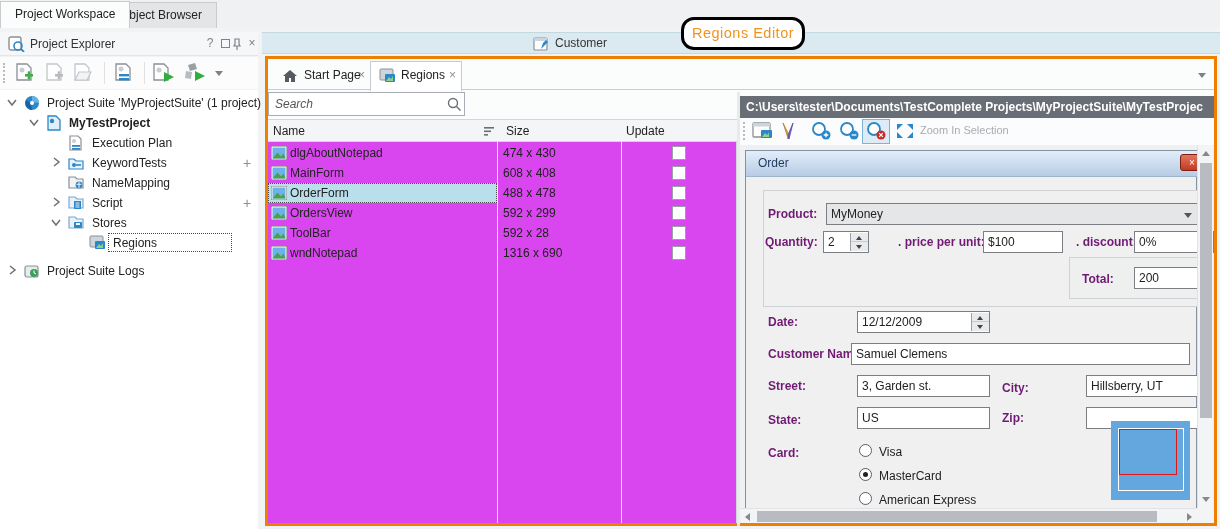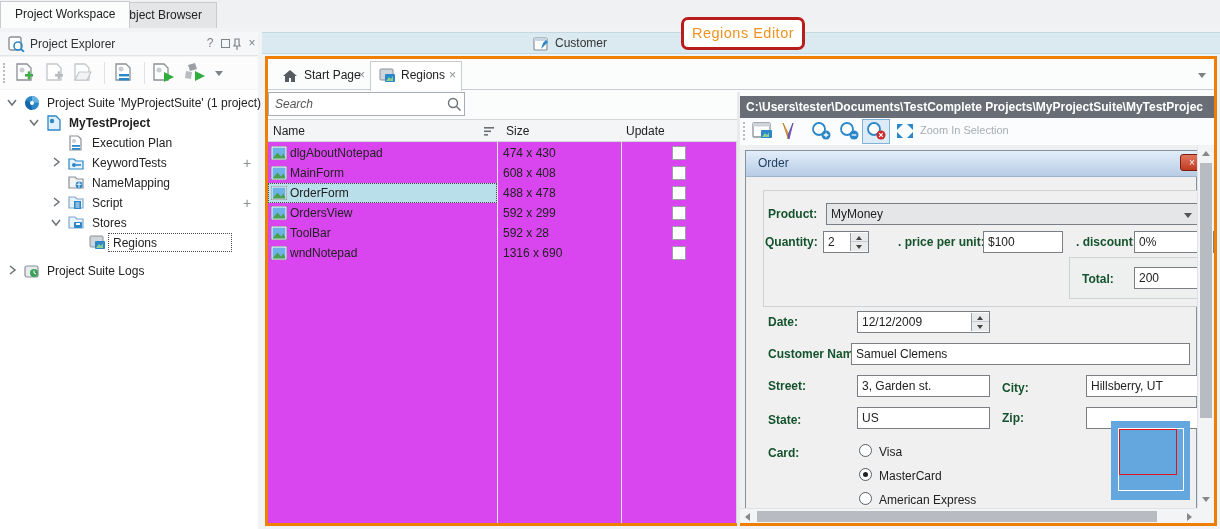--- a/index.html
+++ b/index.html
@@ -27,21 +27,21 @@
   .bold { font-weight:bold; }
   .plus-g { position:absolute; left:243px; top:0; color:#8a9097; font-size:14px; }
   .sel-dotted { position:absolute; border:1px dotted #4a4a4a; }
   .chev { position:absolute; top:4px; }
 
   
   #ws-header { left:262px; top:32px; width:958px; height:22px; background:#dbeaf0; border-top:1px solid #c3d8e0; border-bottom:1px solid #c3d8e0;}
   #ws-header .title { position:absolute; left:293px; top:3px; color:#333; }
 
   
-  #callout { left:681px; top:17px; width:124px; height:33px; background:#fff; border:3px solid #b91c1c; border-radius:7px; z-index:50;
+  #callout { left:681px; top:17px; width:124px; height:33px; background:#fff; border:3px solid #000000; border-radius:13px; z-index:50;
              color:#f0931e; font-size:14.5px; text-align:center; line-height:27px; letter-spacing:.5px; }
 
   
   #obox { left:265px; top:56px; width:952px; height:470px; border:3px solid #ee7f01; background:#fbfcfc; }
   
   #tabbar { left:0; top:0; width:946px; height:31px; background:#fbfcfc; border-bottom:1px solid #c9cdd1; }
   .dtab { position:absolute; top:3px; height:28px; }
   .dtab .tlabel { position:absolute; top:6px; }
   .dtab .x { position:absolute; top:6px; color:#8a9097; font-size:12px; }
   #tab-regions { left:102px; width:92px; background:#fff; border:1px solid #c9cdd1; border-bottom:none; top:2px; height:30px; z-index:2;}
@@ -74,21 +74,21 @@
 
   #preview { left:472px; top:86px; width:474px; height:378px; background:#eef0f2; overflow:hidden; }
 
   
   #oform { position:absolute; left:5px; top:5px; width:452px; height:431px; background:#f0f0f0; border:1px solid #84919f; }
   #otitle { position:absolute; left:0; top:0; width:452px; height:26px; background:linear-gradient(#e2eefb,#b7cce4); border-bottom:1px solid #9fb4ca; }
   #otitle .t { position:absolute; left:12px; top:5px; color:#1d3a5f; }
   #oclose { position:absolute; right:-6px; top:3px; width:24px; height:17px; background:linear-gradient(#e2765f,#c03b22); border:1px solid #7e1d10; border-radius:3px;
             color:#fff; font-size:10px; text-align:center; line-height:16px; }
   .gbox { position:absolute; border:1px solid #cfd2d4; background:#f0f0f0; }
-  .flabel { position:absolute; font-weight:bold; color:#14532d; white-space:nowrap; }
+  .flabel { position:absolute; font-weight:bold; color:#701a75; white-space:nowrap; }
   .fld { position:absolute; height:22px; background:#fff; border:1px solid #7b7f84; padding:3px 4px; white-space:nowrap; overflow:hidden; }
   .combo { background:#e4e6e8; }
   .spin { position:absolute; right:1px; top:1px; width:17px; height:18px; border-left:1px solid #9aa0a6; }
   .spin .u, .spin .d { position:absolute; left:0; width:17px; height:9px; background:#e8eaec; }
   .spin .u { top:0; border-bottom:1px solid #c8ccd0; }
   .spin .d { bottom:0; }
   .tri-u { position:absolute; left:5px; top:3px; width:0; height:0; border-left:3px solid transparent; border-right:3px solid transparent; border-bottom:4px solid #444; }
   .tri-d { position:absolute; left:5px; top:3px; width:0; height:0; border-left:3px solid transparent; border-right:3px solid transparent; border-top:4px solid #444; }
   .radio { position:absolute; width:13px; height:13px; border:1px solid #5a6068; border-radius:50%; background:#fff; }
   .radio.sel::after { content:""; position:absolute; left:3px; top:3px; width:5px; height:5px; border-radius:50%; background:#222; }

